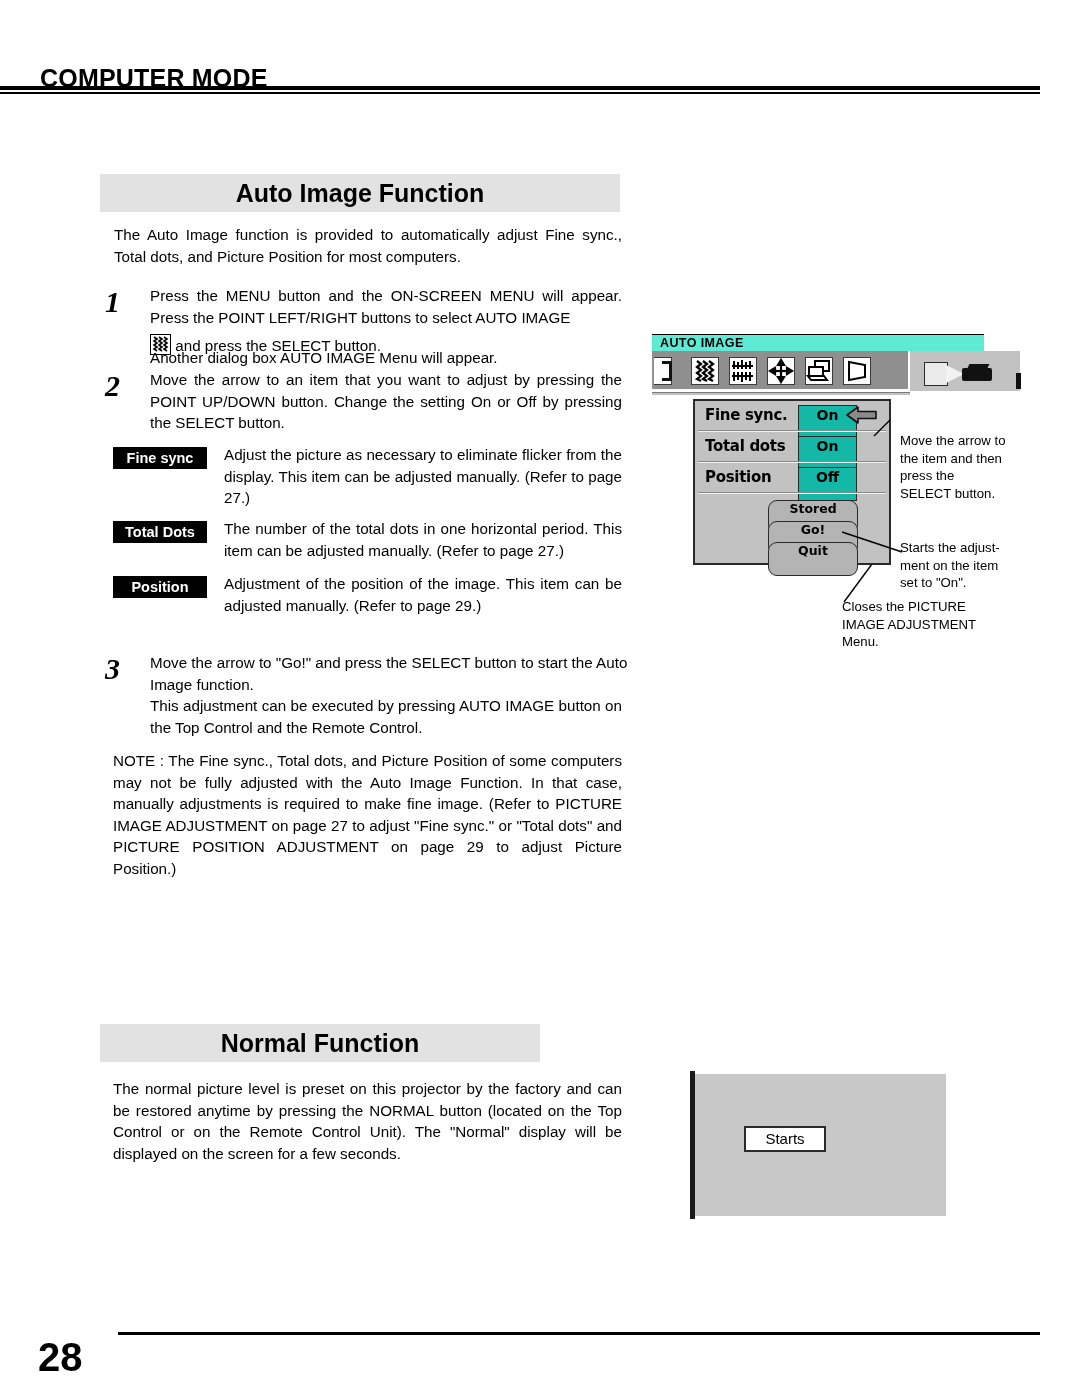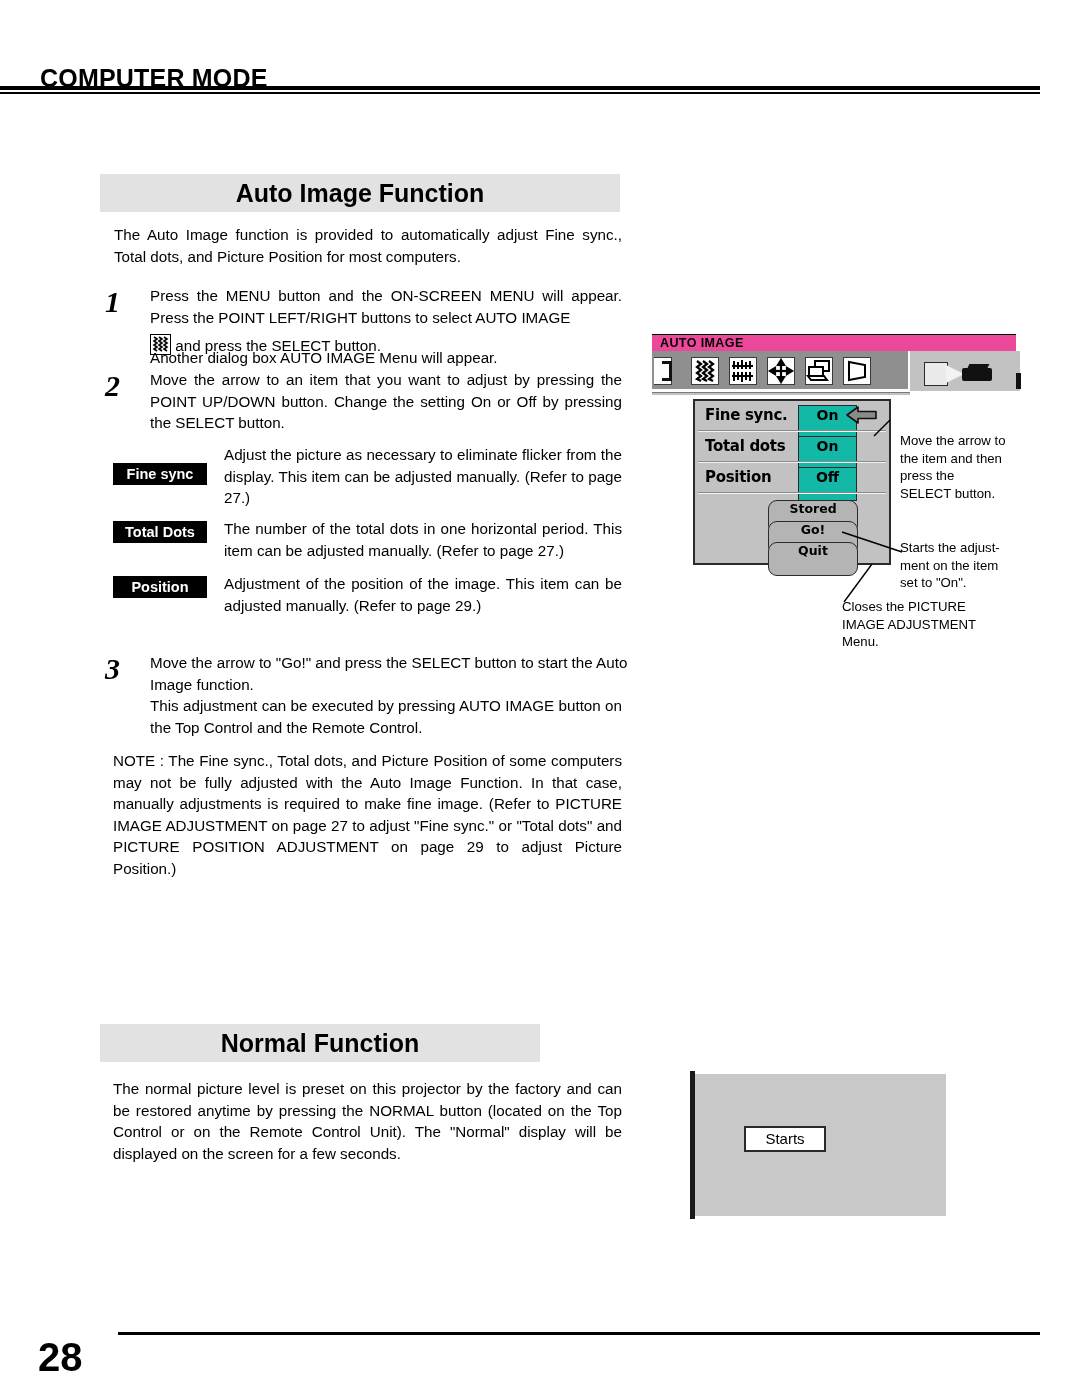--- a/index.html
+++ b/index.html
@@ -110,22 +110,22 @@
   .osd {
     position: absolute;
     left: 652px;
     top: 334px;
     width: 368px;
     height: 63px;
   }
   .osd-titlebar {
     position: absolute;
     left: 0; top: 0;
-    width: 364px; height: 17px;
-    background: #ec4899;
+    width: 332px; height: 17px;
+    background: #5eead4;
     border-top: 1px solid #000;
     box-sizing: border-box;
   }
   .osd-title {
     position: absolute;
     left: 8px; top: 1px;
     font-size: 12.5px;
     font-weight: bold;
     letter-spacing: 0.4px;
     line-height: 15px;
@@ -361,21 +361,21 @@
       <path d="M13 2 L16 4 L13 6 L16 8 L13 10 L16 12 L13 14 L16 16" stroke="#000" stroke-width="1.6" fill="none"></path>
     </svg>
   </span>
   <span>and press the SELECT button.</span>
 </div>
 <div class="para nojust" style="left:150px; top:347px; width:472px;">Another dialog box AUTO IMAGE Menu will appear.</div>
 
 <div class="step-num" style="left:105px; top:371px;">2</div>
 <div class="para" style="left:150px; top:369px; width:472px;">Move the arrow to an item that you want to adjust by pressing the POINT UP/DOWN button.  Change the setting On or Off by pressing the SELECT button.</div>
 
-<div class="tag" style="left:113px; top:447px; width:94px;margin-top:16px;">Fine sync</div>
+<div class="tag" style="left:113px; top:447px; width:94px;">Fine sync</div>
 <div class="para" style="left:224px; top:444px; width:398px;">Adjust the picture as necessary to eliminate flicker from the display.  This item can be adjusted manually.  (Refer to page 27.)</div>
 
 <div class="tag" style="left:113px; top:521px; width:94px;">Total Dots</div>
 <div class="para" style="left:224px; top:518px; width:398px;">The number of the total dots in one horizontal period.  This item can be adjusted manually.  (Refer to page 27.)</div>
 
 <div class="tag" style="left:113px; top:576px; width:94px;">Position</div>
 <div class="para" style="left:224px; top:573px; width:398px;">Adjustment of the position of the image.  This item can be adjusted manually.  (Refer to page 29.)</div>
 
 <div class="step-num" style="left:105px; top:654px;">3</div>
 <div class="para nojust" style="left:150px; top:652px; width:478px;">Move the arrow to "Go!" and press the SELECT button to start the Auto Image function.</div>

